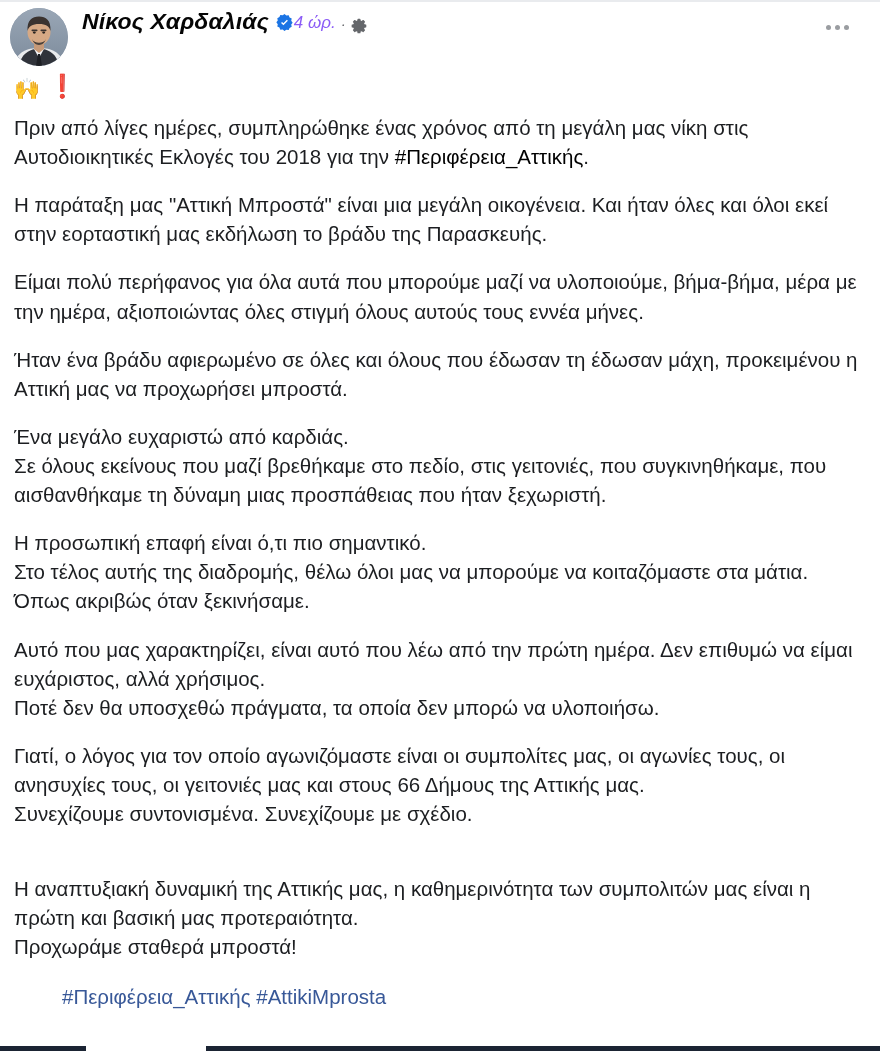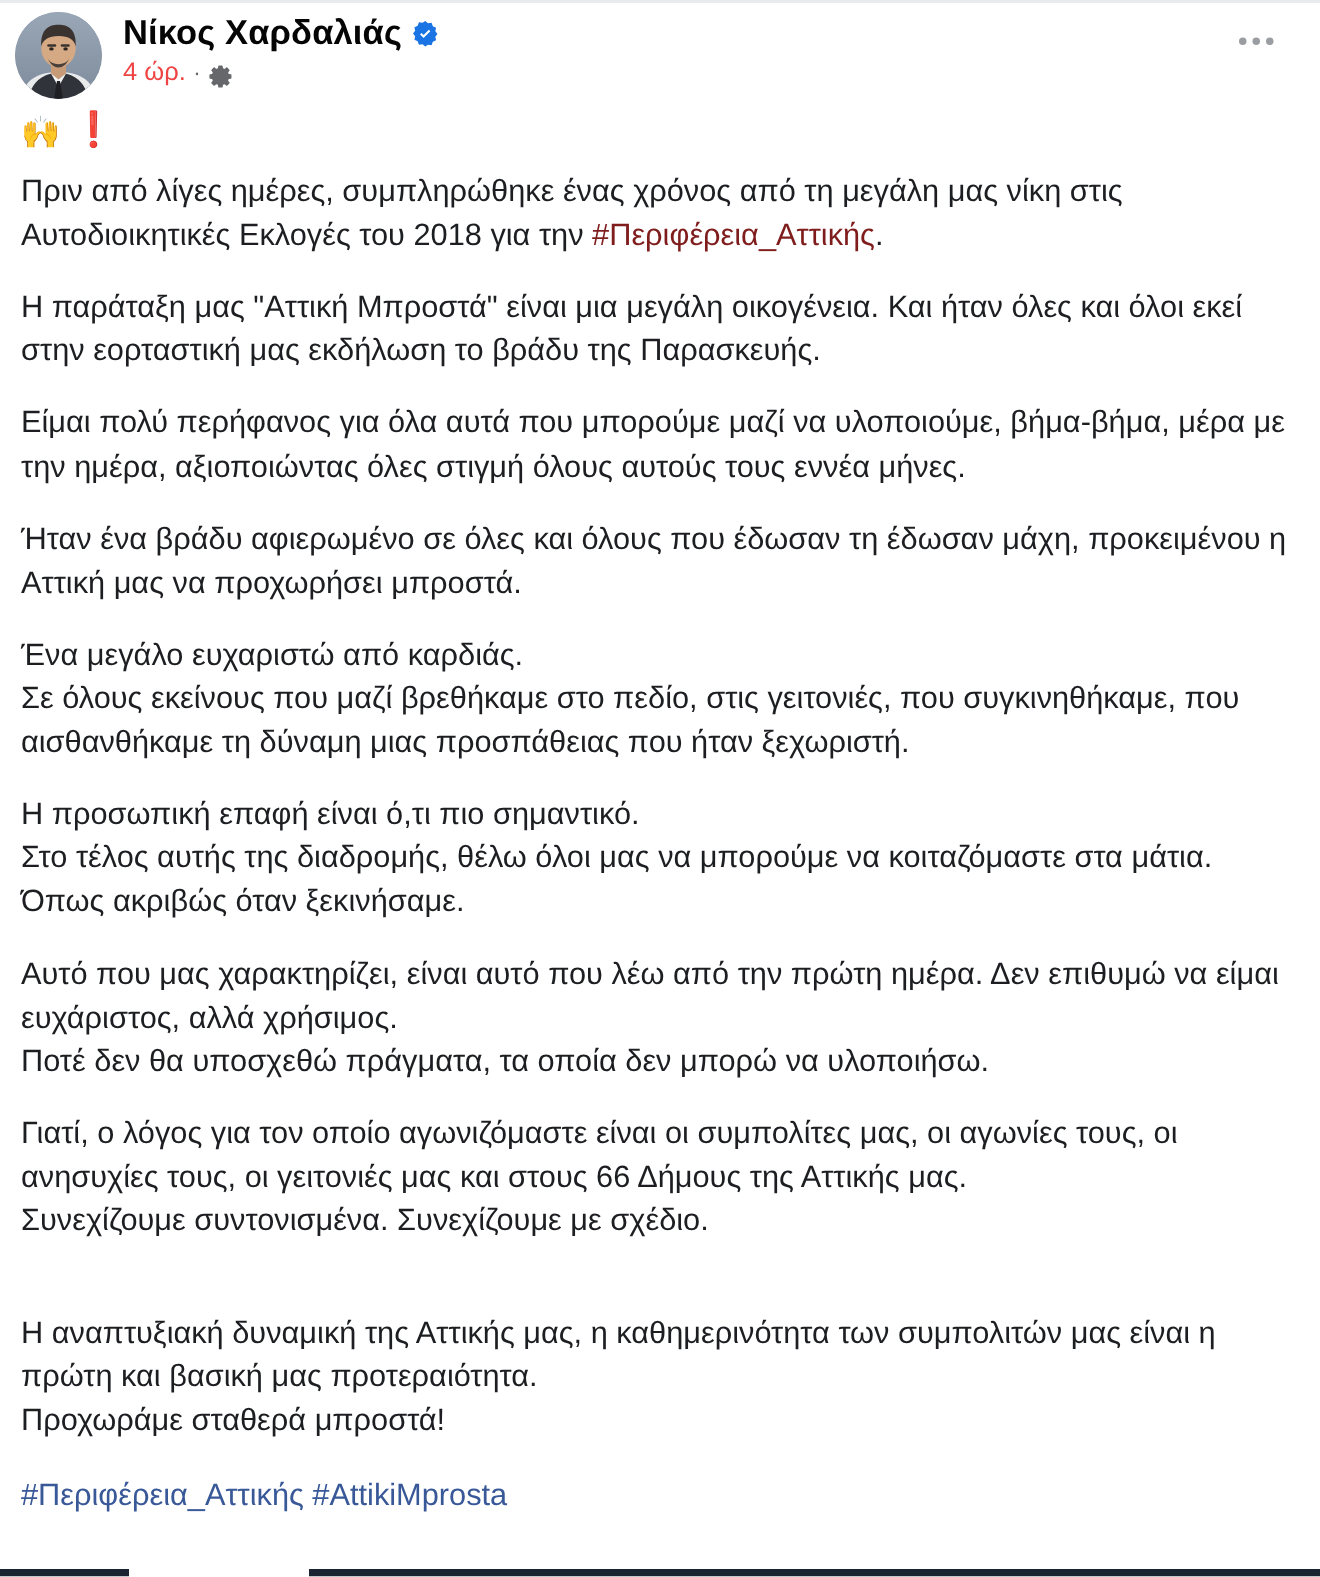--- a/index.html
+++ b/index.html
@@ -40,24 +40,25 @@
     flex: 0 0 58px;
     position: relative;
     overflow: hidden;
     background: #8c9aab;
     margin-top: 2px;
   }
   .avatar svg { display: block; width: 58px; height: 58px; }
   .header-text {
     margin-left: 14px;
     display: flex;
-    flex-direction: column;
+    flex-direction: row;
     justify-content: flex-start;
     padding-top: 2px;
     min-width: 0;
+    font-style: italic;
   }
   .name-row {
     display: flex;
     align-items: center;
     gap: 6px;
     line-height: 1.15;
   }
   .author-name {
     font-size: 23px;
     font-weight: 600;
@@ -75,21 +76,21 @@
   }
   .verified-badge svg { display: block; width: 19px; height: 19px; }
   .meta-row {
     display: flex;
     align-items: center;
     gap: 5px;
     margin-top: 4px;
     color: #65676b;
     font-size: 17px;
   }
-  .meta-time { color: #ef4444; }
+  .meta-time { color: #8b5cf6; }
   .meta-dot { color: #65676b; font-size: 15px; line-height: 1; }
   .gear-icon { width: 17px; height: 17px; display: inline-block; position: relative; top: 2px; }
   .gear-icon svg { display: block; width: 17px; height: 17px; }
   .more-button {
     position: absolute;
     right: 24px;
     top: 16px;
     width: 38px;
     height: 22px;
     display: flex;
@@ -131,29 +132,30 @@
     font-weight: 700;
     font-size: 23px;
     position: relative;
     top: -1px;
   }
   p.para {
     margin: 0 0 19px 0;
   }
   p.para:last-of-type { margin-bottom: 0; margin-top: 46px; }
   .tag {
-    color: #7f1d1d;
+    color: #000000;
     text-decoration: none;
     cursor: pointer;
   }
   .hashtags {
     margin-top: 20px;
     color: #385898;
     font-size: 20.5px;
     cursor: pointer;
+    margin-left: 48px;
   }
   .bottom-strip {
     position: absolute;
     left: 0;
     bottom: 0;
     width: 880px;
     height: 5px;
     display: flex;
   }
   .strip-a { background: #1b2433; width: 86px; }

